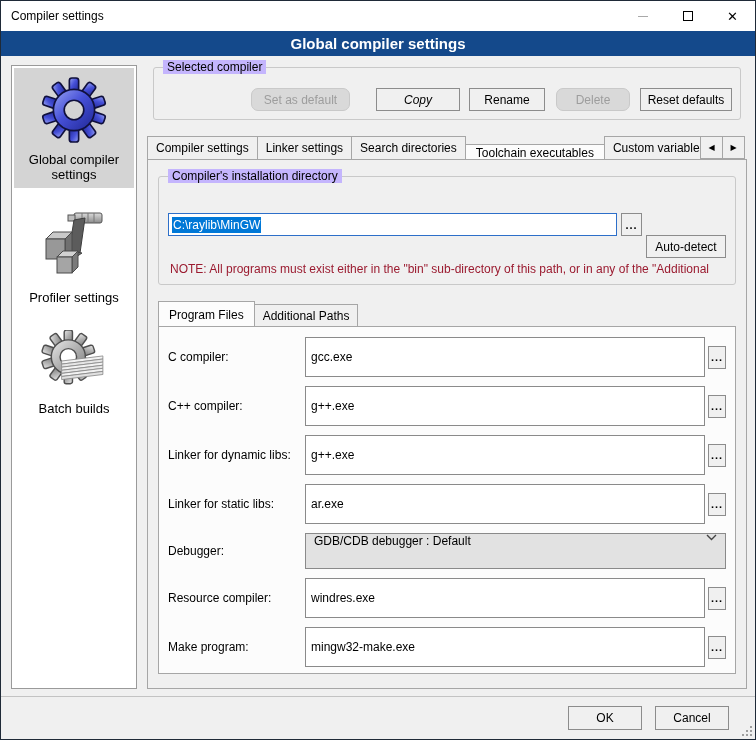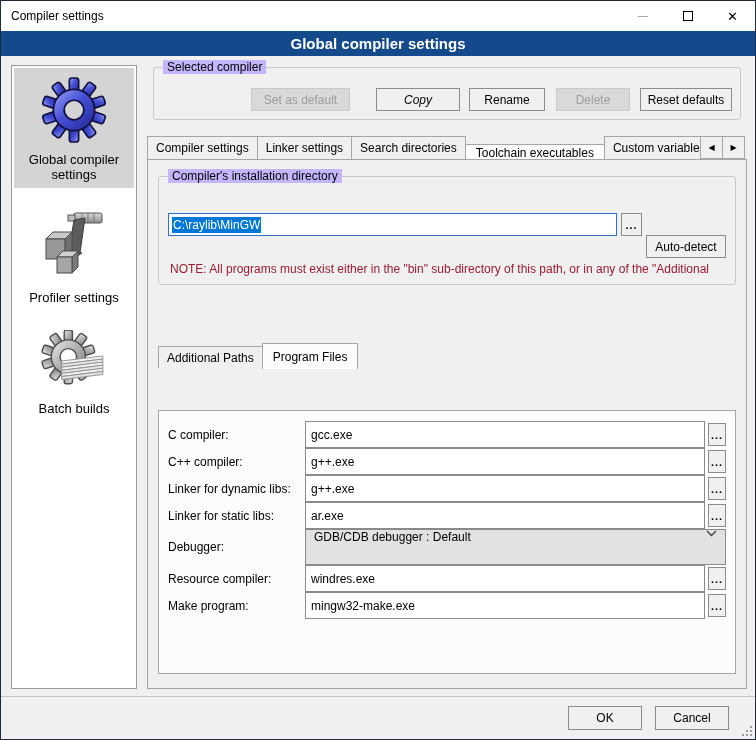--- a/index.html
+++ b/index.html
@@ -40,53 +40,53 @@
   
   .gb-compiler{margin:2px 6px 0 6px;padding:14px 8px 8px;flex:none;}
   .combo{height:23px;border:1px solid #8a8a8a;background:#fff;display:flex;
     align-items:center;padding:0 8px;}
   .combo .cval{flex:1;}
   .chev{flex:none;display:flex;align-items:center;}
   .btnrow{display:flex;justify-content:flex-end;align-items:center;margin-top:6px;}
   .wbtn{height:23px;background:#F0F0F0;border:1px solid #8C8C8C;
     display:flex;align-items:center;justify-content:center;
     font-family:inherit;font-size:12px;padding:0 6px;}
-  .wbtn.disabled{background:#D9D9D9;border-color:#C9C9C9;color:#9d9d9d;}
+  .wbtn.disabled{background:#D9D9D9;border-color:#C9C9C9;color:#9d9d9d;border-radius:7px;}
   
   .tabs{display:flex;align-items:flex-end;margin-top:10px;position:relative;
     height:29px;flex:none;padding-right:50px;z-index:1;}
   .tab{background:#F0F0F0;border:1px solid #A6A6A6;border-bottom:none;height:23px;
     display:flex;align-items:center;padding:0 8px;margin-right:-1px;white-space:nowrap;}
   .tab.active{background:#FCFCFC;height:16px;padding:0 10px;position:relative;
     z-index:3;margin-bottom:-1px;}
   .tab.clip{max-width:34px;overflow:hidden;padding-right:0;}
   .tab-arrows{position:absolute;right:2px;bottom:0;display:flex;}
   .arrow-btn{width:23px;height:23px;background:#F0F0F0;border:1px solid #A6A6A6;
     display:flex;align-items:center;justify-content:center;font-size:8px;margin-left:-1px;}
   
   .page{flex:1;border:1px solid #A6A6A6;background:#F0F0F0;position:relative;
-    z-index:2;padding:12px 8px 12px 8px;display:flex;flex-direction:column;min-height:0;gap:42px;}
+    z-index:2;padding:12px 8px 12px 8px;display:flex;flex-direction:column;min-height:0;}
   .gb-install{margin:4px 2px 0 2px;padding:14px 9px 6px;flex:none;}
   .dir-row{display:flex;align-items:center;}
   .pathbox{flex:1;height:23px;border:1px solid #2D6FC9;background:#fff;
     display:flex;align-items:center;padding:0 3px;overflow:hidden;white-space:nowrap;}
   .pathbox .sel{background:#0078D7;color:#fff;padding:1px 1px;}
   .mini-btn{width:21px;height:23px;margin-left:4px;flex:none;}
   .autodetect{margin-left:4px;width:80px;flex:none;margin-top:44px;}
   .note{color:#9B1B30;margin:4px 0 2px 2px;white-space:nowrap;overflow:hidden;}
   
   .subtabs{display:flex;align-items:flex-end;margin-top:14px;height:27px;flex:none;
     position:relative;z-index:1;padding-left:2px;}
   .subtabs .tab{height:22px;}
   .subtabs .tab.active{height:26px;background:#FCFCFC;}
   .page2{flex:1;border:1px solid #A6A6A6;background:#FCFCFC;margin:0 2px 2px 2px;
     position:relative;z-index:2;padding:10px 9px;display:flex;flex-direction:column;min-height:0;overflow:hidden;}
-  .frow{display:flex;align-items:center;flex:none;}
+  .frow{display:flex;align-items:center;margin-bottom:9px;flex:none;}
   .flabel{width:137px;flex:none;}
-  .finput{flex:1;height:27px;border:1px solid #8a8a8a;background:#fff;padding:0 5px;
+  .finput{flex:1;height:40px;border:1px solid #8a8a8a;background:#fff;padding:0 5px;
     font-family:inherit;font-size:12px;color:#000;min-width:0;}
   .fbrowse{width:18px;height:23px;margin-left:3px;flex:none;}
   .fcombo{flex:1;height:36px;border:1px solid #8a8a8a;background:#E2E2E2;
     display:flex;align-items:flex-start;padding:0 8px;}
   
   .footer{height:43px;flex:none;border-top:1px solid #C3C3C3;display:flex;
     align-items:center;justify-content:flex-end;gap:13px;padding:0 26px;position:relative;}
   .footer .wbtn{width:74px;height:24px;}
   .grip{position:absolute;right:3px;bottom:3px;width:2px;height:2px;background:#9E9E9E;
     box-shadow:-4px 0 0 #9E9E9E,-8px 0 0 #9E9E9E,0 -4px 0 #9E9E9E,-4px -4px 0 #9E9E9E,0 -8px 0 #9E9E9E;}
@@ -254,22 +254,22 @@
             </div>
             <button class="wbtn mini-btn">
                 <span class="dots">...</span>
               </button>
             <button class="wbtn autodetect">Auto-detect</button>
           </div>
           <div class="note">NOTE: All programs must exist either in the "bin" sub-directory of this path, or in any of the "Additional</div>
         </div>
 
         <div class="subtabs">
+          <div class="tab active">Program Files</div>
           <div class="tab">Additional Paths</div>
-          <div class="tab active">Program Files</div>
         </div>
 
         <div class="page2">
 
           <div class="frow">
             <span class="flabel">C compiler:</span>
             <input class="finput" readonly="" value="gcc.exe" style="">
             <button class="wbtn fbrowse">
                 <span class="dots">...</span>
               </button>

